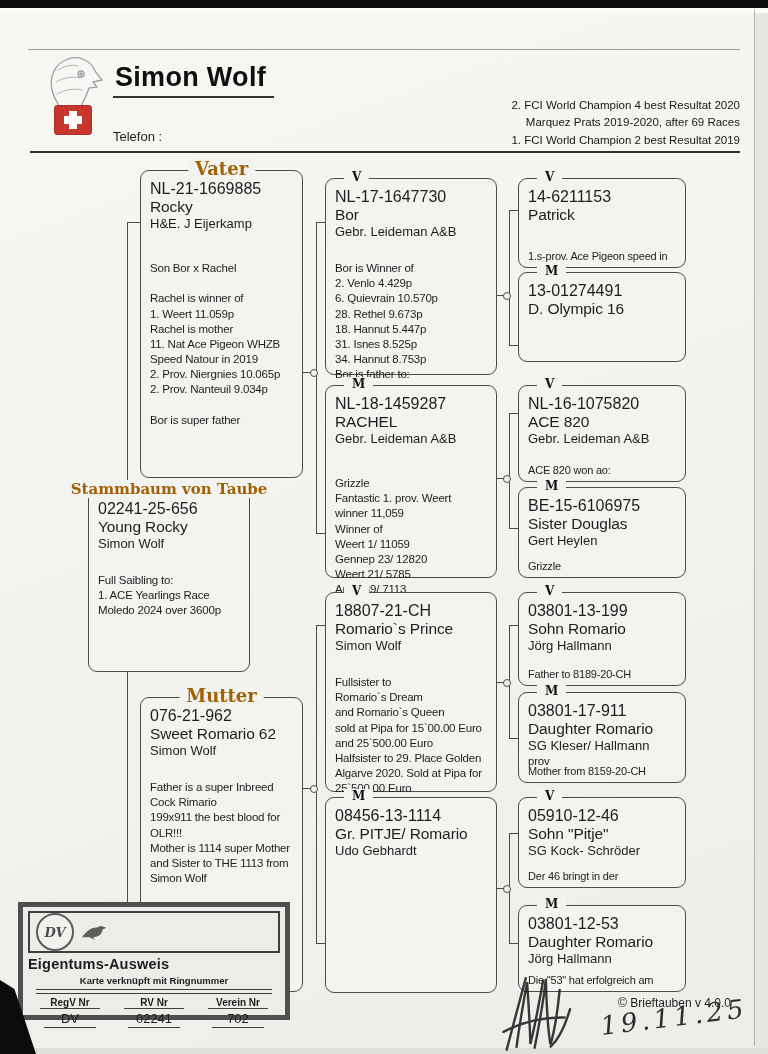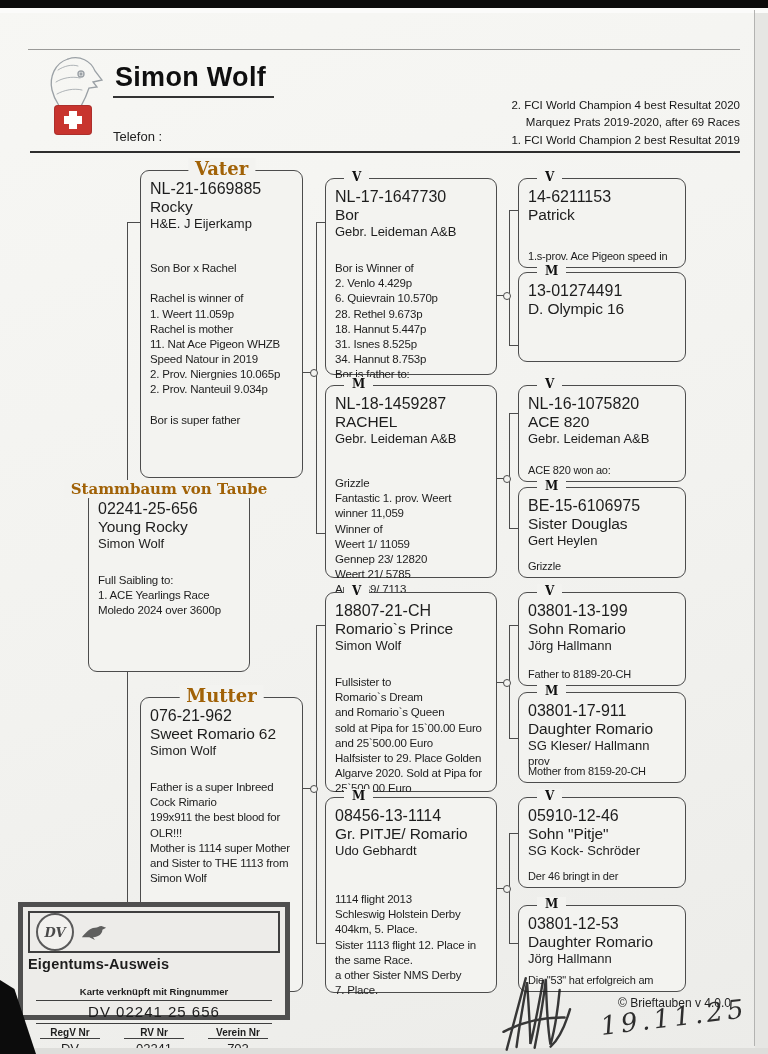--- a/index.html
+++ b/index.html
@@ -62,21 +62,21 @@
       background:repeating-linear-gradient(48deg,rgba(150,130,140,.10) 0 7px,rgba(0,0,0,0) 7px 15px);}
   .stamp > *{position:relative;z-index:1;}
   .stamp-head{display:flex;align-items:center;gap:6px;border:2px solid #3f3f3f;padding:2px 6px;height:42px;box-sizing:border-box;}
   .stamp-emblem{width:34px;height:34px;border:2px solid #5a5a5a;border-radius:50%;flex:0 0 auto;
       display:flex;align-items:center;justify-content:center;font-family:"DejaVu Serif",serif;
       font-style:italic;font-weight:bold;font-size:13px;color:#4a4a4a;background:#f2f1ee;
       box-shadow:0 0 0 2px #f2f1ee inset;}
   .stamp-org{font-weight:bold;font-size:12.5px;line-height:1.18;color:#1a1a1a;flex:1;}
   .stamp-bird{flex:0 0 auto;opacity:.8;}
   .stamp-title{text-align:left;font-weight:bold;font-size:14.5px;margin-top:3px;letter-spacing:.2px;}
-  .stamp-sub{text-align:center;font-weight:bold;font-size:9.5px;margin-top:14px;}
+  .stamp-sub{text-align:center;font-weight:bold;font-size:9.5px;margin-top:3px;}
   .stamp-line{height:1px;background:#3f3f3f;margin:3px 8px 0;}
   .stamp-ringno{text-align:center;font-size:15px;letter-spacing:1px;margin-top:2px;}
   .stamp-cols{display:flex;margin-top:3px;}
   .stamp-col{flex:1;text-align:center;}
   .scl{font-weight:bold;font-size:10px;padding-bottom:0;border-bottom:1px solid #3f3f3f;margin:0 12px;}
   .scv{font-size:13px;border-bottom:1px solid #3f3f3f;margin:2px 16px 0;padding-bottom:1px;}
 
   
   .copyright{position:absolute;right:37px;top:996px;font-size:12px;color:#1f1f1f;z-index:6;}
   .hand-date{position:absolute;left:600px;top:1002px;font-family:"DejaVu Serif",serif;font-style:italic;
@@ -245,27 +245,20 @@
 Halfsister to 29. Place Golden
 Algarve 2020. Sold at Pipa for
 25`500.00 Euro</div>
   </div>
 
   <div class="pbox gap-xl" style="left:325px;top:797px;width:172px;height:196px">
     <div class="ptab">M</div>
     <div class="ring">08456-13-1114</div>
     <div class="bname">Gr. PITJE/ Romario</div>
     <div class="owner">Udo Gebhardt</div>
-    <div class="details">1114 flight 2013
-Schleswig Holstein Derby
-404km, 5. Place.
-Sister 1113 flight 12. Place in
-the same Race.
-a other Sister NMS Derby
-7. Place.</div>
   </div>
 
   <div class="pbox" style="left:518px;top:178px;width:168px;height:90px">
     <div class="ptab">V</div>
     <div class="ring">14-6211153</div>
     <div class="bname">Patrick</div>
     <div class="note">1.s-prov. Ace Pigeon speed in</div>
   </div>
 
   <div class="pbox" style="left:518px;top:272px;width:168px;height:90px">
@@ -329,21 +322,20 @@
       <div class="stamp-emblem">
         <span>DV</span>
       </div>
       <svg class="stamp-bird" width="28" height="17" viewBox="0 0 30 18">
         <path d="M2 14 C6 10, 10 4, 16 4 C19 4, 20 2, 23 2 L28 4 L24 6 C24 10, 20 14, 14 14 L16 17 L10 14 Z" fill="#3c3c3c"></path>
       </svg>
     </div>
     <div class="stamp-title">Eigentums-Ausweis</div>
     <div class="stamp-sub">Karte verknüpft mit Ringnummer</div>
     <div class="stamp-line"></div>
-    <div class="stamp-ringno">DV 02241 25 656</div>
     <div class="stamp-line"></div>
     <div class="stamp-cols">
       <div class="stamp-col">
         <div class="scl">RegV Nr</div>
         <div class="scv">DV</div>
       </div>
       <div class="stamp-col">
         <div class="scl">RV Nr</div>
         <div class="scv">02241</div>
       </div>

